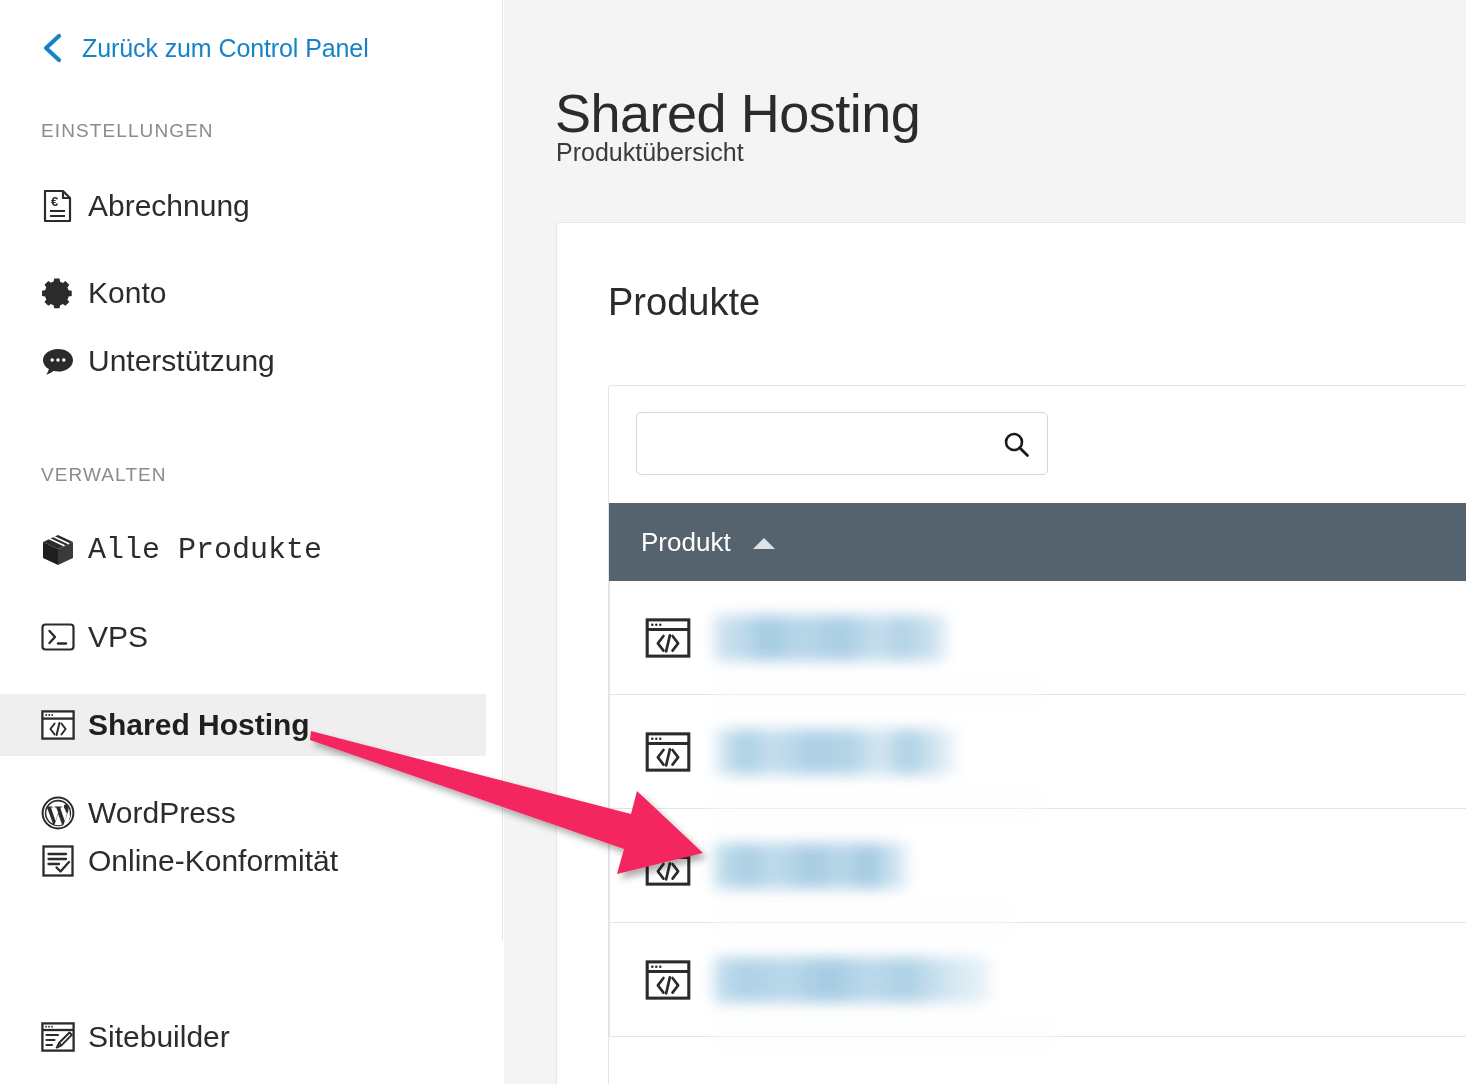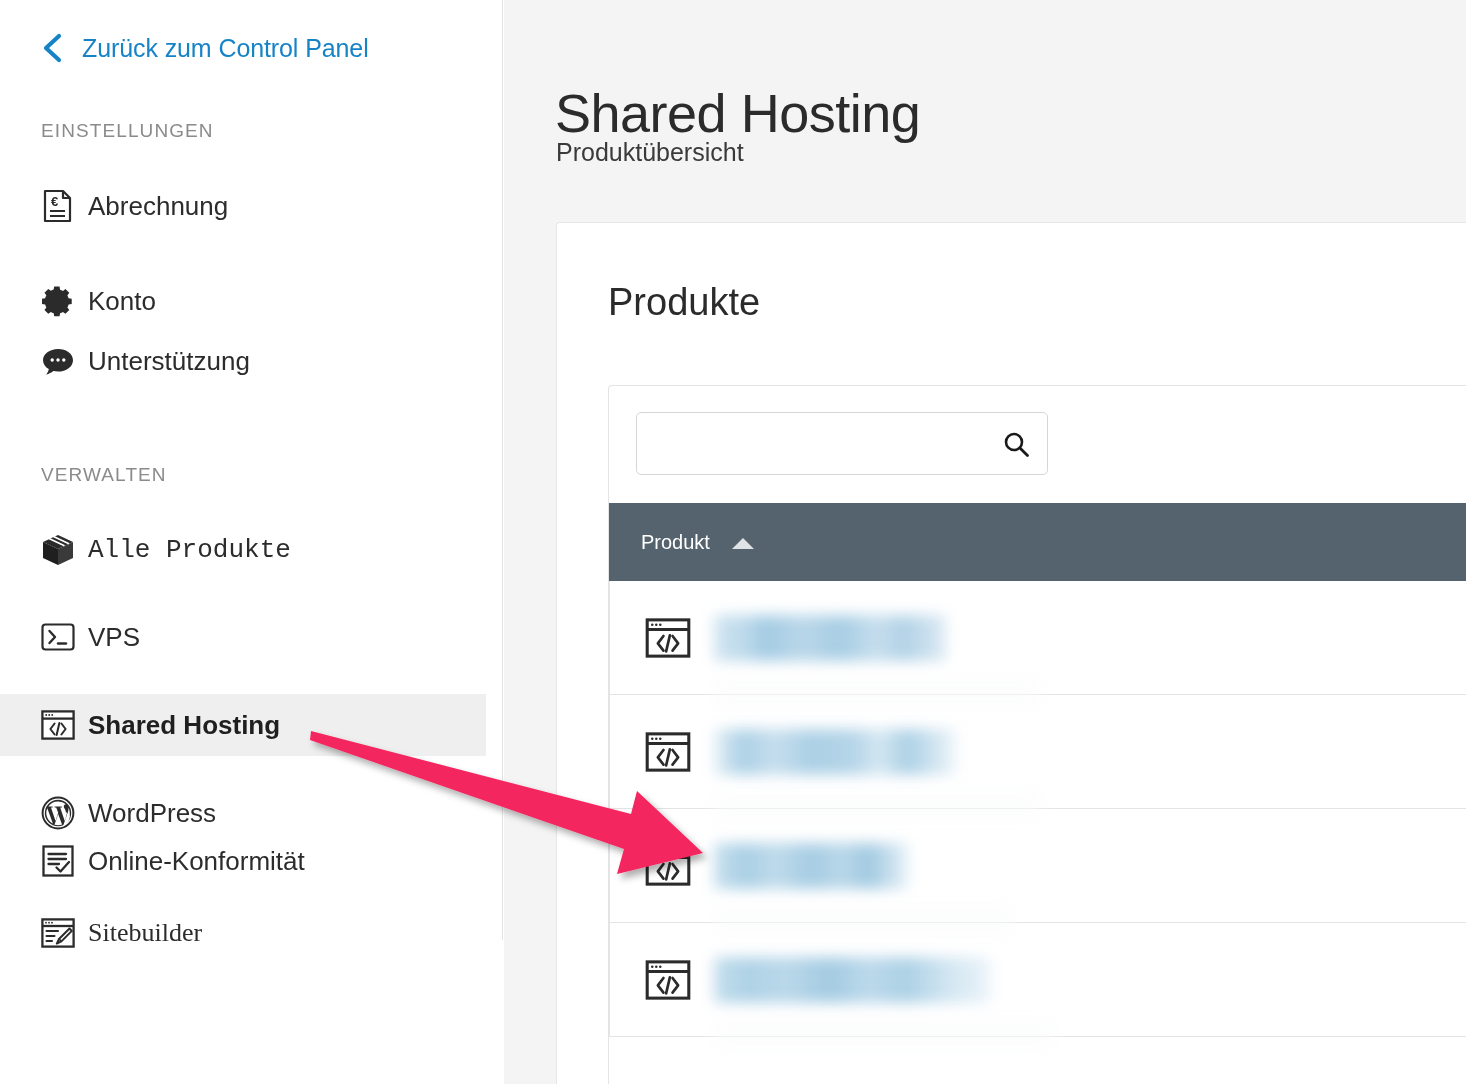--- a/index.html
+++ b/index.html
@@ -35,21 +35,21 @@
   .nav-item {
     position: absolute; left: 0; width: 486px; height: 62px;
     display: flex; align-items: center; cursor: pointer;
   }
   .nav-item .ico {
     position: absolute; left: 40px; width: 36px; height: 36px;
     display: flex; align-items: center; justify-content: center;
   }
   .nav-item .lbl {
     position: absolute; left: 88px;
-    font-size: 26px; color: #2c2c2c; font-weight: 400; white-space: nowrap;
+    font-size: 30px; color: #2c2c2c; font-weight: 400; white-space: nowrap;
   }
   .nav-item.active { background: #efefef; }
   .nav-item.active .lbl { font-weight: 700; color:#1f1f1f; }
 
   
   .main {
     position: absolute; left: 504px; top: 0;
     width: 962px; height: 1084px;
     background: #f4f4f4;
   }
@@ -105,21 +105,21 @@
   }
 
   .thead {
     position: absolute; left: 0; top: 117px;
     width: 950px; height: 78px;
     background: #55636e;
     display: flex; align-items: center;
   }
   .th-product {
     margin-left: 32px;
-    font-size: 20px; color: #ffffff; font-weight: 400;
+    font-size: 26px; color: #ffffff; font-weight: 400;
   }
   .sort-caret {
     margin-left: 22px; margin-top: 3px;
     width: 0; height: 0;
     border-left: 11px solid transparent;
     border-right: 11px solid transparent;
     border-bottom: 11px solid #dfe3e6;
   }
 
   .row {
@@ -177,21 +177,21 @@
         <svg width="30" height="34" viewBox="0 0 30 34">
           <path d="M2 2 H20 L27 9 V32 H2 Z" fill="#fff" stroke="#2b2b2b" stroke-width="2.2" stroke-linejoin="round"></path>
           <path d="M20 2 V9 H27" fill="none" stroke="#2b2b2b" stroke-width="2.2" stroke-linejoin="round"></path>
           <text x="8" y="17" font-family="'Liberation Sans',sans-serif" font-size="13" font-weight="700" fill="#2b2b2b">€</text>
           <path d="M7 22 H22 M7 27 H22" stroke="#2b2b2b" stroke-width="2"></path>
         </svg>
       </span>
       <span class="lbl">Abrechnung</span>
     </div>
 
-    <div class="nav-item" style="top:270px;">
+    <div class="nav-item" style="top:262px;">
       <span class="ico">
         <svg width="32" height="32" viewBox="0 0 32 32">
           <path fill="#2b2b2b" d="M16 10.2a5.8 5.8 0 100 11.6 5.8 5.8 0 000-11.6zm0 8.9a3.1 3.1 0 110-6.2 3.1 3.1 0 010 6.2z"></path>
           <path fill="#2b2b2b" d="M29 13.5l-3.2-.5a10.6 10.6 0 00-1.2-2.9l1.9-2.6-3.9-3.9-2.6 1.9a10.6 10.6 0 00-2.9-1.2L16.6 1h-5.5l-.5 3.2a10.6 10.6 0 00-2.9 1.2L5.1 3.5 1.2 7.4l1.9 2.6a10.6 10.6 0 00-1.2 2.9L-1.3 13.5v5.5l3.2.5a10.6 10.6 0 001.2 2.9l-1.9 2.6 3.9 3.9 2.6-1.9a10.6 10.6 0 002.9 1.2l.5 3.2h5.5l.5-3.2a10.6 10.6 0 002.9-1.2l2.6 1.9 3.9-3.9-1.9-2.6a10.6 10.6 0 001.2-2.9l3.2-.5z" transform="translate(1.3,0.5) scale(0.98)"></path>
         </svg>
       </span>
       <span class="lbl">Konto</span>
     </div>
 
     <div class="nav-item" style="top:330px;text-align:right;">
@@ -262,21 +262,21 @@
       <span class="ico">
         <svg width="32" height="32" viewBox="0 0 32 32">
           <rect x="1.5" y="1.5" width="29" height="29" fill="#fff" stroke="#2b2b2b" stroke-width="2.3"></rect>
           <path d="M6.5 9 H24 M6.5 14 H24 M6.5 19 H17" stroke="#2b2b2b" stroke-width="2.3" stroke-linecap="round"></path>
           <path d="M14.5 22.5 L18.5 26.5 L27 17" fill="none" stroke="#2b2b2b" stroke-width="2.3" stroke-linecap="round" stroke-linejoin="round"></path>
         </svg>
       </span>
       <span class="lbl">Online-Konformität</span>
     </div>
 
-    <div class="nav-item" style="top:902px;font-family:Liberation Serif, serif;">
+    <div class="nav-item" style="top:1006px;">
       <span class="ico">
         <svg width="34" height="30" viewBox="0 0 34 30">
           <rect x="1.4" y="1.4" width="31.2" height="27.2" fill="#fff" stroke="#2b2b2b" stroke-width="2.3"></rect>
           <path d="M1.4 8 H32.6" stroke="#2b2b2b" stroke-width="2.3"></path>
           <circle cx="5" cy="4.7" r="0.9" fill="#2b2b2b"></circle>
           <circle cx="8" cy="4.7" r="0.9" fill="#2b2b2b"></circle>
           <circle cx="11" cy="4.7" r="0.9" fill="#2b2b2b"></circle>
           <path d="M5.5 13 H17 M5.5 18 H13.5 M5.5 23 H11" stroke="#2b2b2b" stroke-width="2.1" stroke-linecap="round"></path>
           <path d="M28.5 10.5 L18 21 L15.8 25.6 L20.4 23.4 L30.8 12.9 Z" fill="#fff" stroke="#2b2b2b" stroke-width="2" stroke-linejoin="round"></path>
           <path d="M18 21 L20.4 23.4" stroke="#2b2b2b" stroke-width="1.7"></path>

